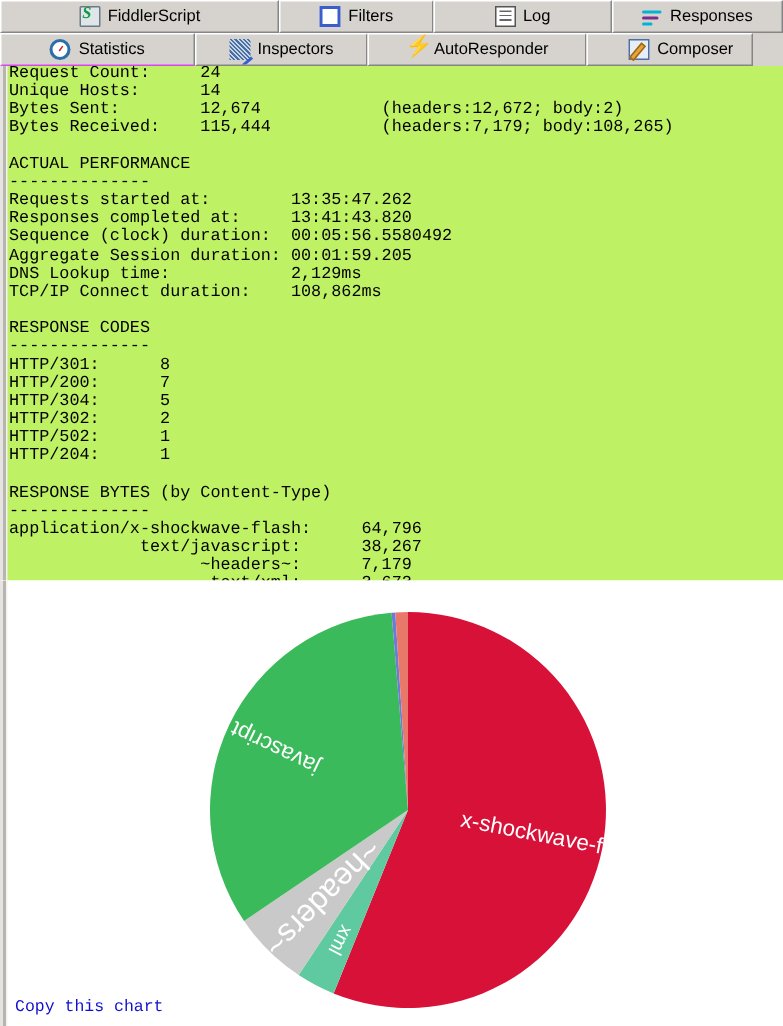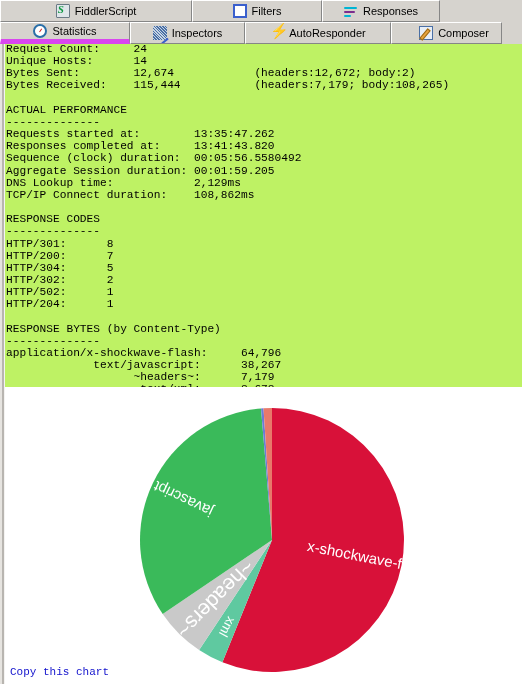--- a/index.html
+++ b/index.html
@@ -42,21 +42,21 @@
     border-right: 1px solid #868686;
     border-bottom: 1px solid #868686;
     font-size: 11px;
     color: #000000;
     white-space: nowrap;
     overflow: hidden;
     cursor: default;
   }
   .tab.active {
     background: #d6d3ce;
-    border-bottom: 5px solid #d946ef;
+    border-bottom: 1px solid #d946ef;
   }
   .tab .tlabel { font-size: 11px; line-height: 11px; }
   .tabicon {
     width: 14px; height: 14px;
     flex: 0 0 14px;
     position: relative;
     display: inline-block;
   }
 
   
@@ -164,23 +164,27 @@
 <body>
 
 <div id="app">
 
   <div class="tabstrip">
     <div class="tabrow row1" id="tabrow1">
         <div class="tab" style="width: 192px;">
           <span class="tabicon ic-script"></span>
           <span class="tlabel">FiddlerScript</span>
         </div>
-        <div class="tab" style="width: 130px;">
+        <div class="tab" style="width: 106px;">
           <span class="tabicon ic-filters"></span>
           <span class="tlabel">Filters</span>
+        </div>
+        <div class="tab" style="width: 122px;">
+          <span class="tabicon ic-log"></span>
+          <span class="tlabel">Log</span>
         </div>
         <div class="tab" style="width: 118px;">
           <span class="tabicon ic-timeline">
             <i></i>
           </span>
           <span class="tlabel">Responses</span>
         </div>
       </div>
     <div class="tabrow row2" id="tabrow2">
         <div class="tab active" style="width: 130px;">

